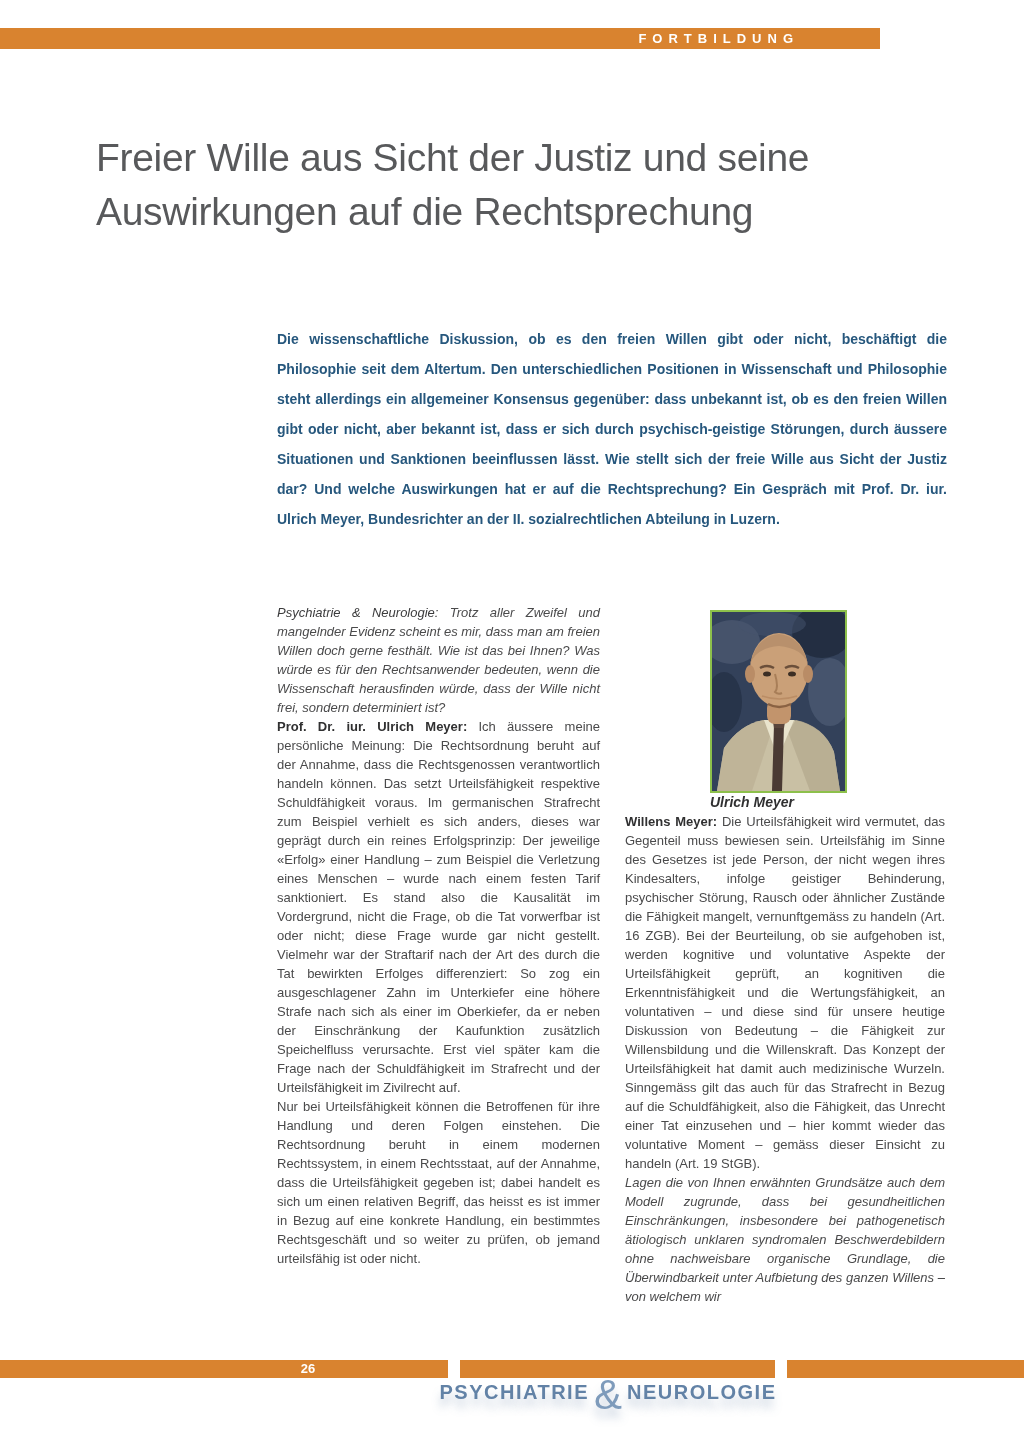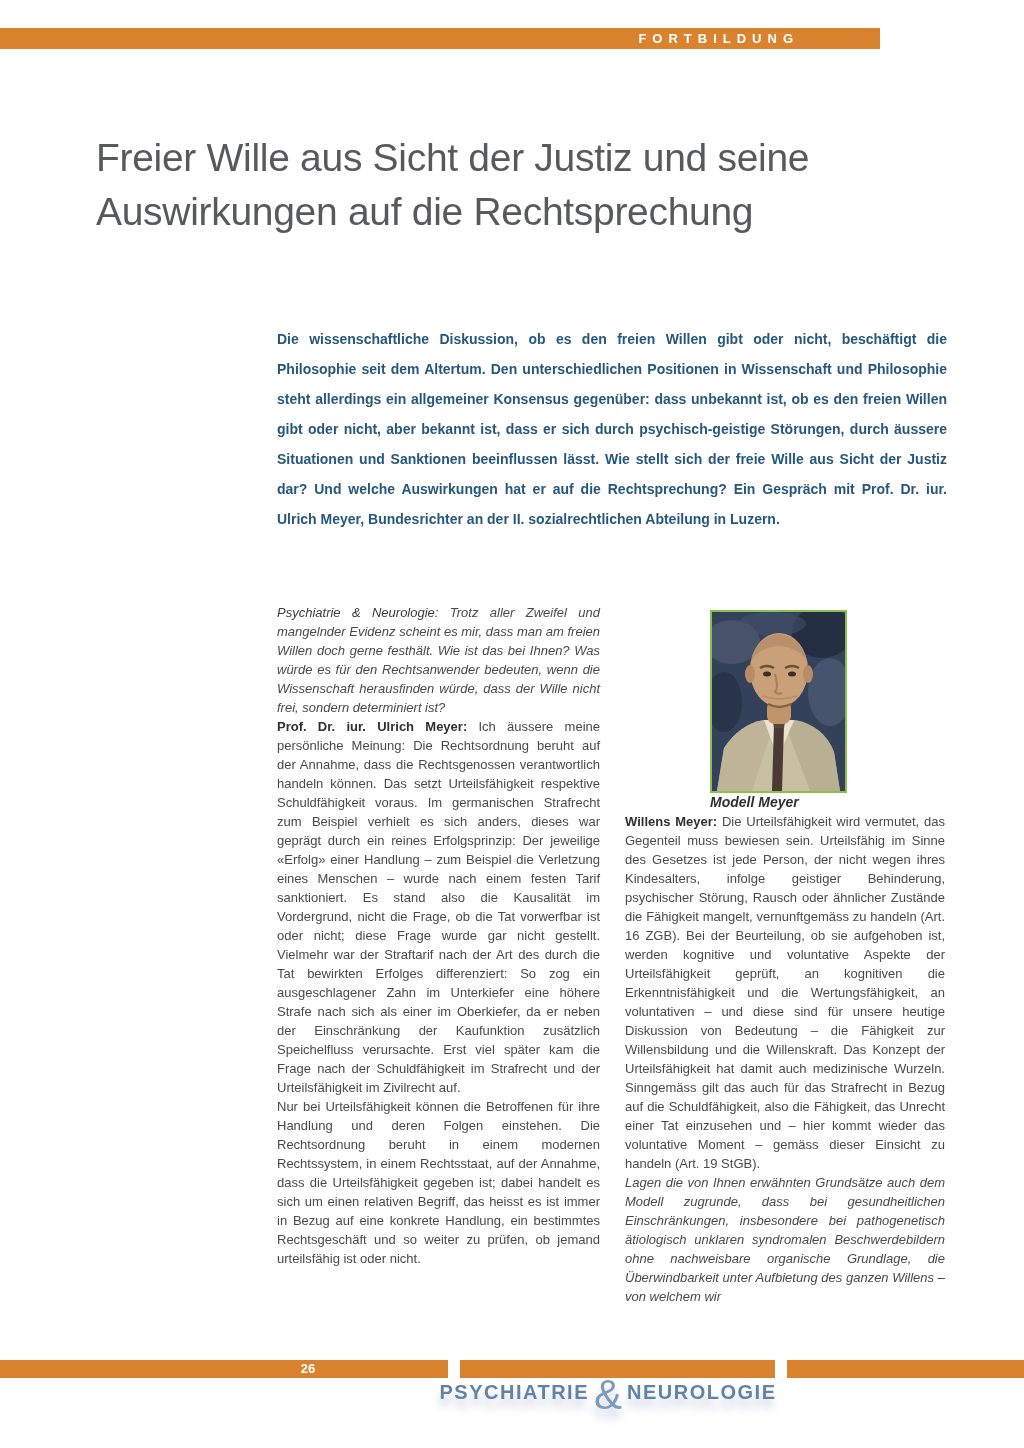--- a/index.html
+++ b/index.html
@@ -150,21 +150,21 @@
         <ellipse cx="38" cy="62" rx="5" ry="9" fill="#b98c66"></ellipse>
         <ellipse cx="96" cy="62" rx="5" ry="9" fill="#b98c66"></ellipse>
         <path d="M48 56 Q55 52 62 56" stroke="#6b4f3a" stroke-width="2.5" fill="none"></path>
         <path d="M73 56 Q80 52 87 56" stroke="#6b4f3a" stroke-width="2.5" fill="none"></path>
         <ellipse cx="55" cy="62" rx="4" ry="2.5" fill="#3c2e24"></ellipse>
         <ellipse cx="80" cy="62" rx="4" ry="2.5" fill="#3c2e24"></ellipse>
         <path d="M63 62 Q67 76 63 80 Q66 83 70 81" stroke="#a87e58" stroke-width="2" fill="none"></path>
         <path d="M56 92 Q67 98 79 92" stroke="#8a6243" stroke-width="2.5" fill="none"></path>
         <path d="M50 84 Q67 90 85 84" stroke="#b3855d" stroke-width="1.5" fill="none" opacity="0.7"></path>
       </svg>
-      <p class="photo-caption">Modell Meyer</p>
+      <p class="photo-caption">Ulrich Meyer</p>
     </div>
     <p class="answer-block">
       <span class="lead">Willens Meyer:</span>
       <span>Die Urteilsfähigkeit wird vermutet, das Gegenteil muss bewiesen sein. Urteilsfähig im Sinne des Gesetzes ist jede Person, der nicht wegen ihres Kindesalters, infolge geistiger Behinderung, psychischer Störung, Rausch oder ähnlicher Zustände die Fähigkeit mangelt, vernunftgemäss zu handeln (Art. 16 ZGB). Bei der Beurteilung, ob sie aufgehoben ist, werden kognitive und voluntative Aspekte der Urteilsfähigkeit geprüft, an kognitiven die Erkenntnisfähigkeit und die Wertungsfähigkeit, an voluntativen – und diese sind für unsere heutige Diskussion von Bedeutung – die Fähigkeit zur Willensbildung und die Willenskraft. Das Konzept der Urteilsfähigkeit hat damit auch medizinische Wurzeln. Sinngemäss gilt das auch für das Strafrecht in Bezug auf die Schuldfähigkeit, also die Fähigkeit, das Unrecht einer Tat einzusehen und – hier kommt wieder das voluntative Moment – gemäss dieser Einsicht zu handeln (Art. 19 StGB).</span>
     </p>
     <p class="q q-gap">
       <span>Lagen die von Ihnen erwähnten Grundsätze auch dem Modell zugrunde, dass bei gesundheitlichen Einschränkungen, insbesondere bei pathogenetisch ätiologisch unklaren syndromalen Beschwerdebildern ohne nachweisbare organische Grundlage, die Überwindbarkeit unter Aufbietung des ganzen Willens – von welchem wir</span>
     </p>
   </div>
 

